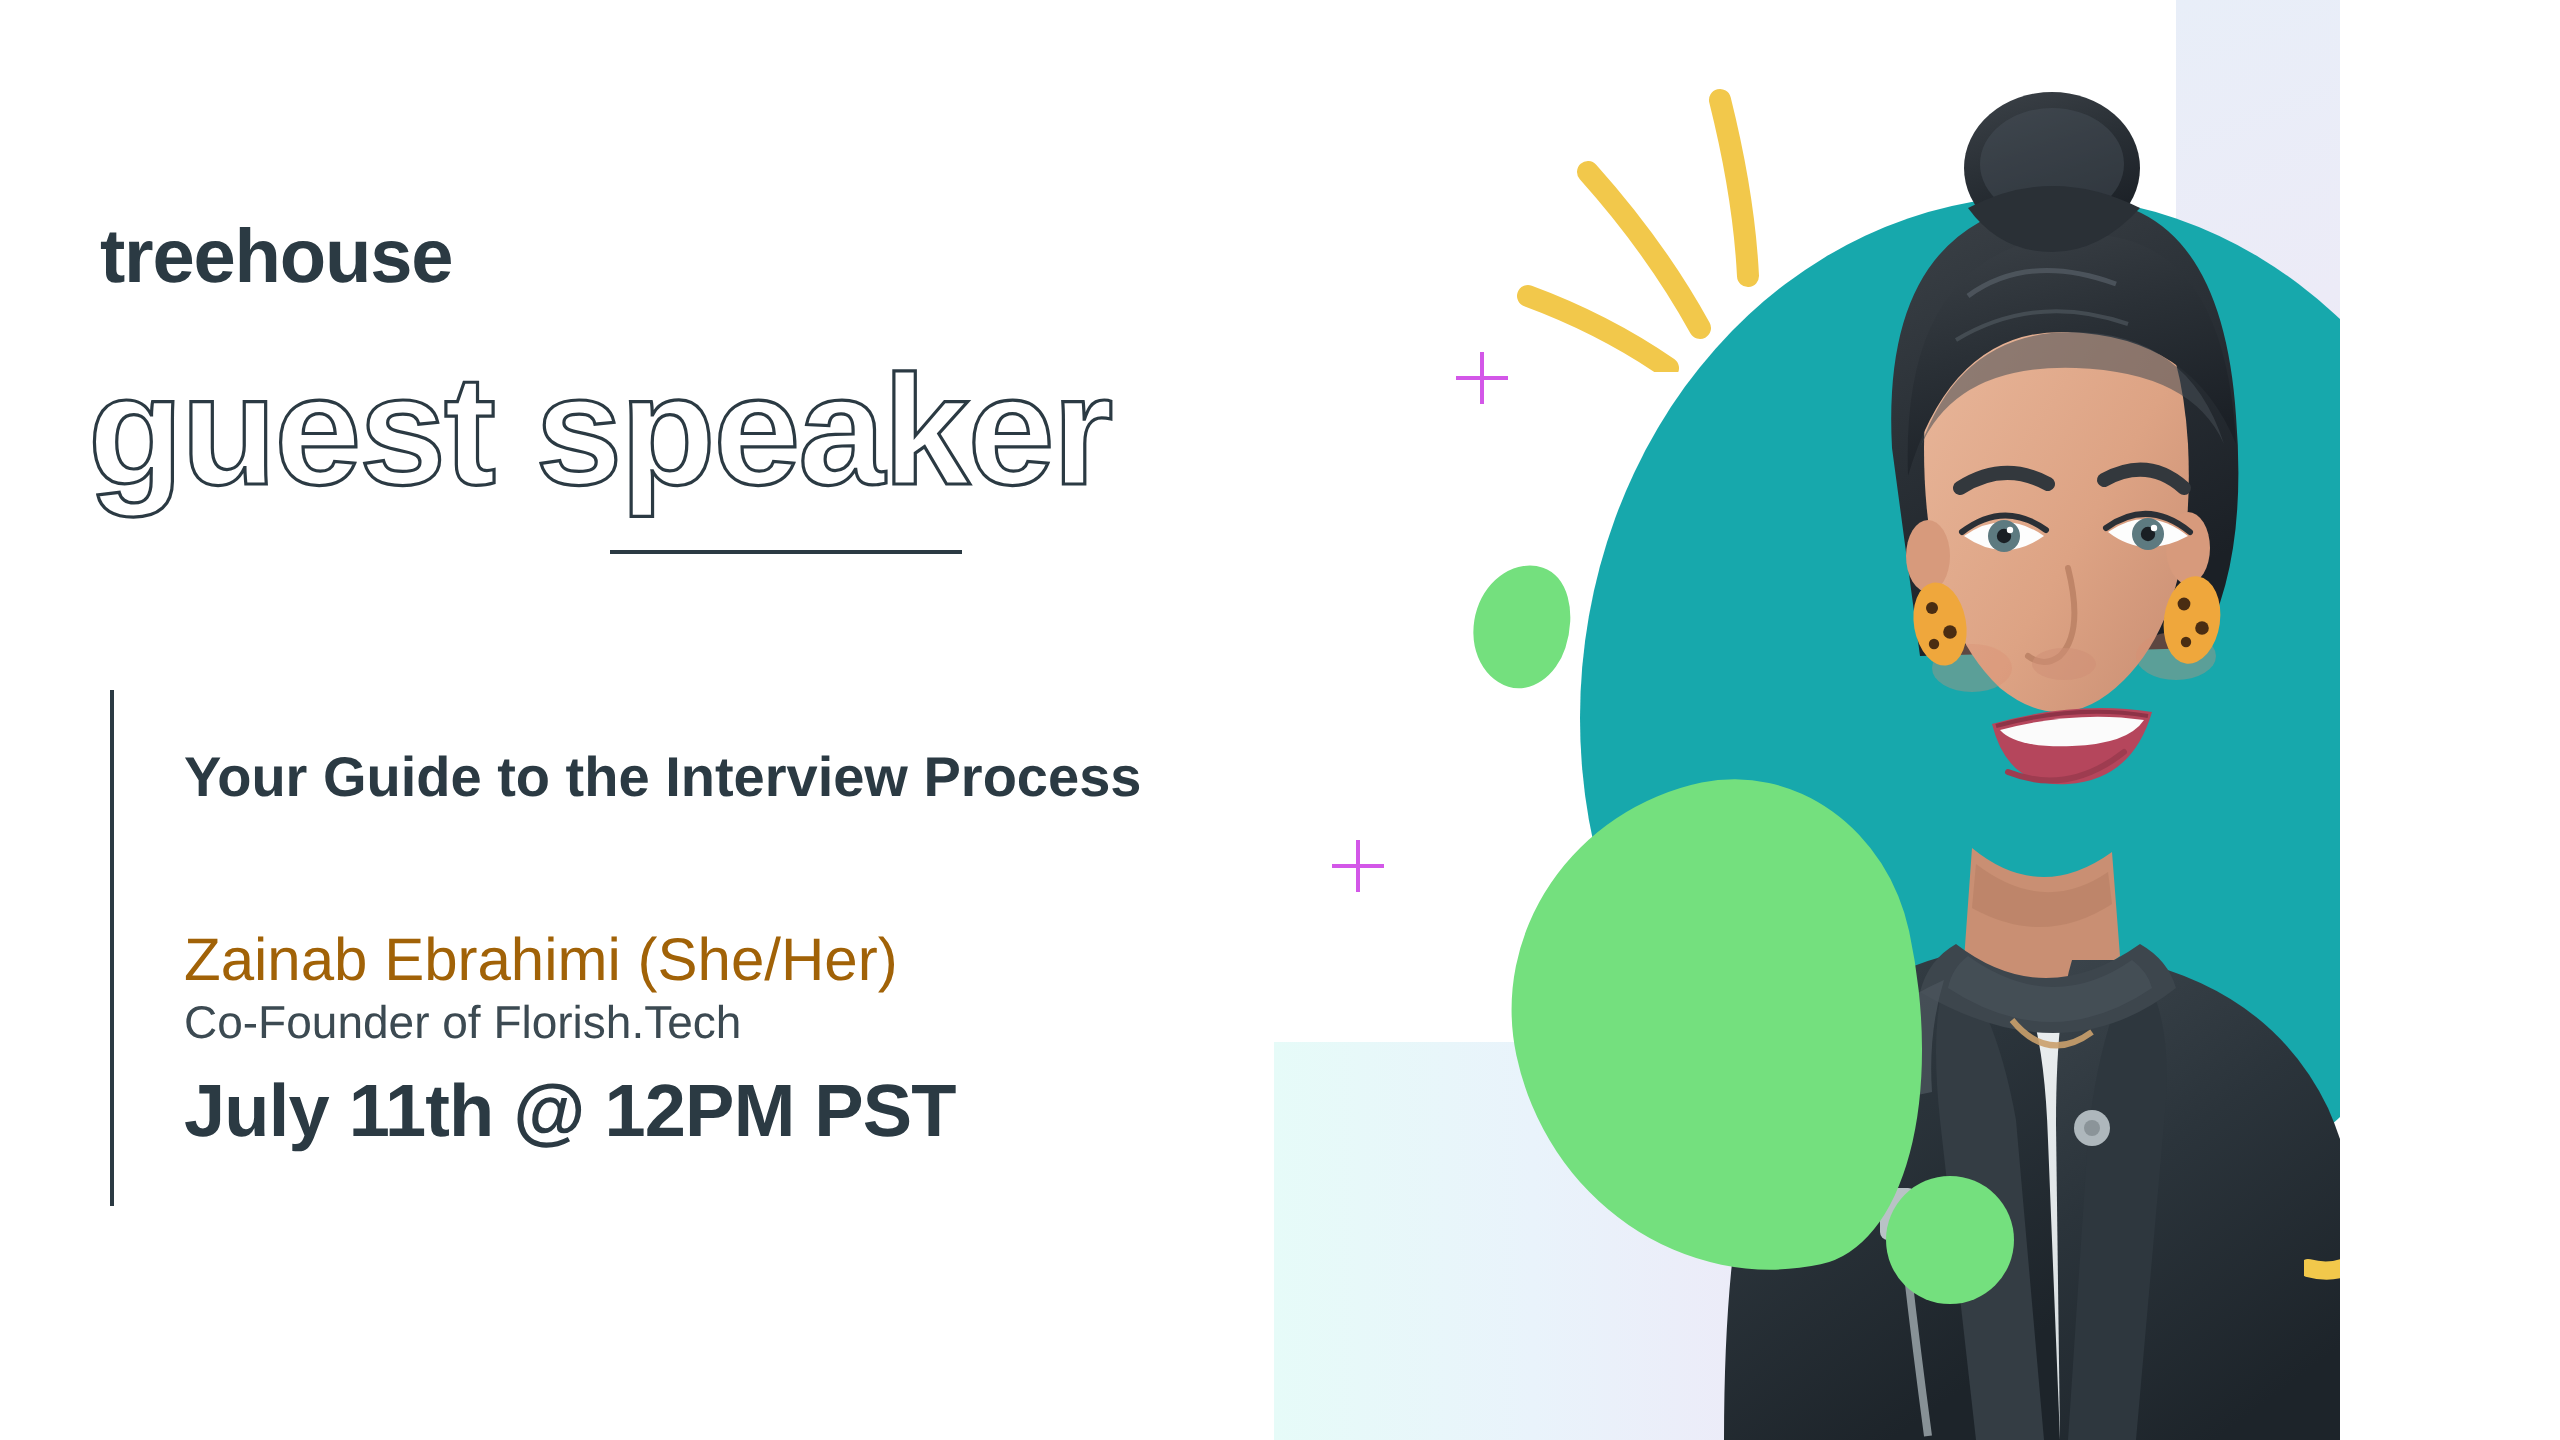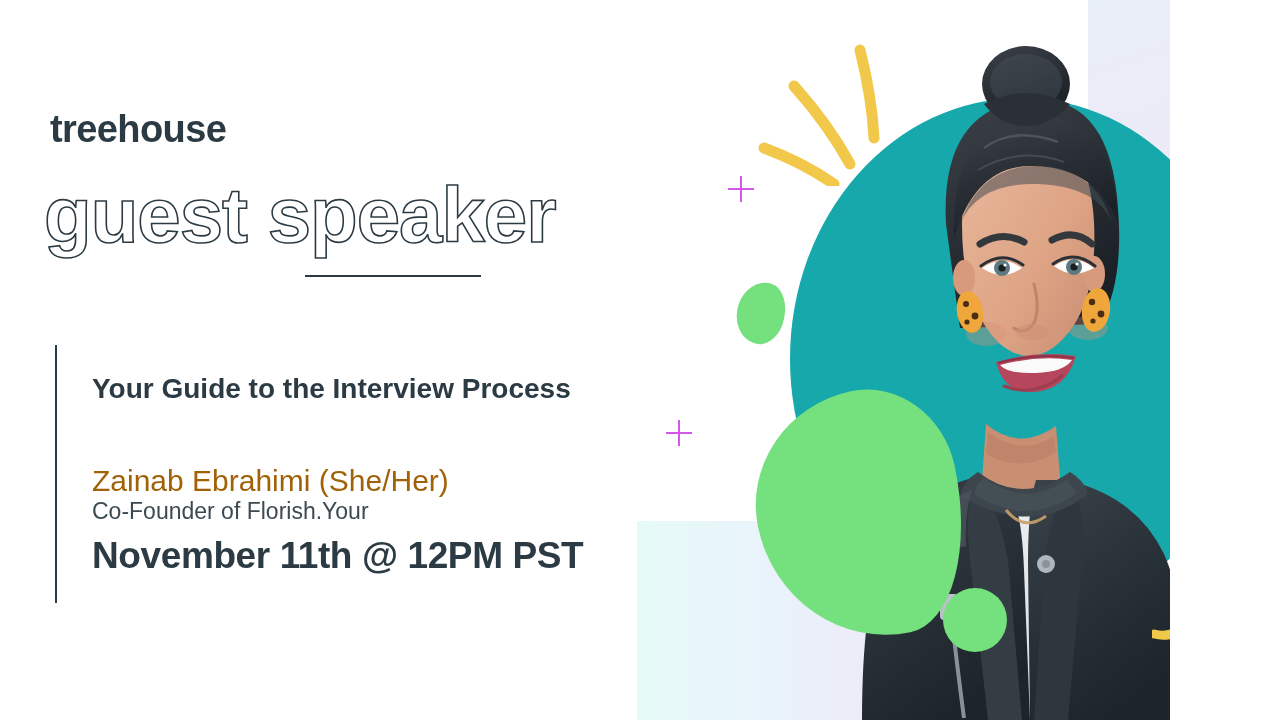--- a/index.html
+++ b/index.html
@@ -267,16 +267,16 @@
   <div class="headline-outline">guest speaker</div>
 
   <div class="series-row">
     <div class="series-rule"></div>
   </div>
 
   <div class="vrule"></div>
 
   <div class="talk-title">Your Guide to the Interview Process</div>
   <div class="speaker-name">Zainab Ebrahimi (She/Her)</div>
-  <div class="speaker-role">Co-Founder of Florish.Your</div>
-  <div class="datetime">November 11th @ 12PM PST</div>
+  <div class="speaker-role">Co-Founder of Florish.Tech</div>
+  <div class="datetime">July 11th @ 12PM PST</div>
 
 </div>
 
 </body></html>

